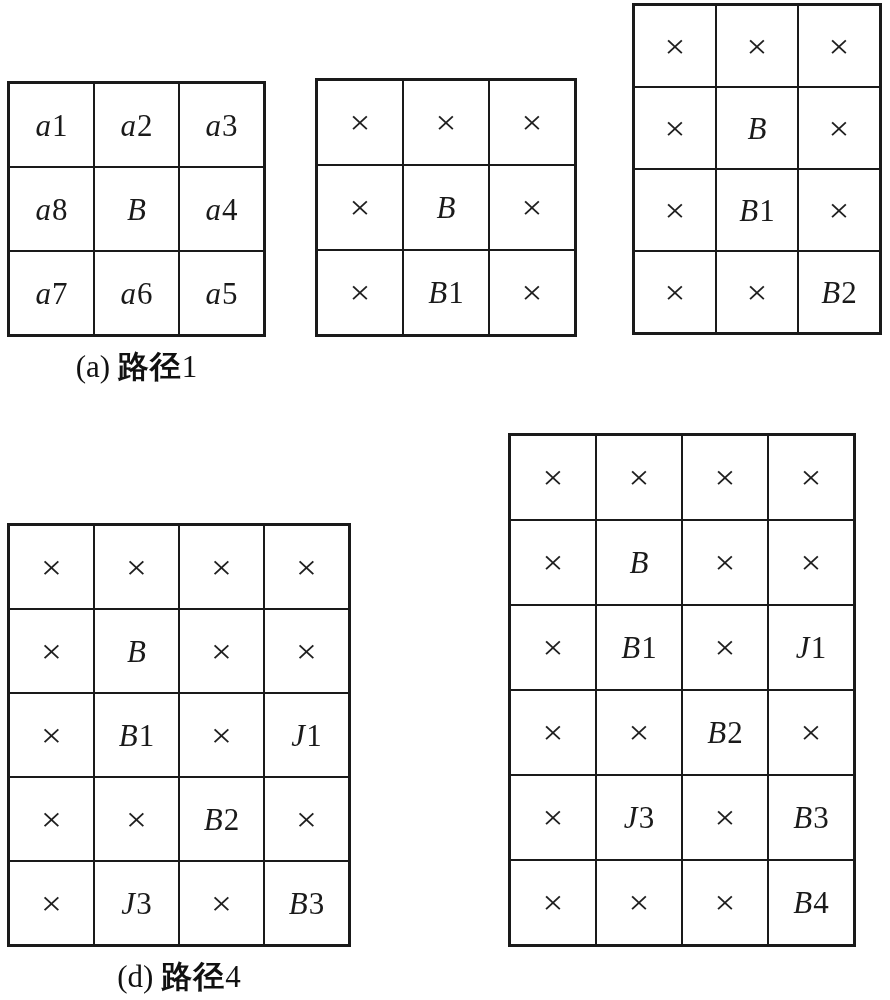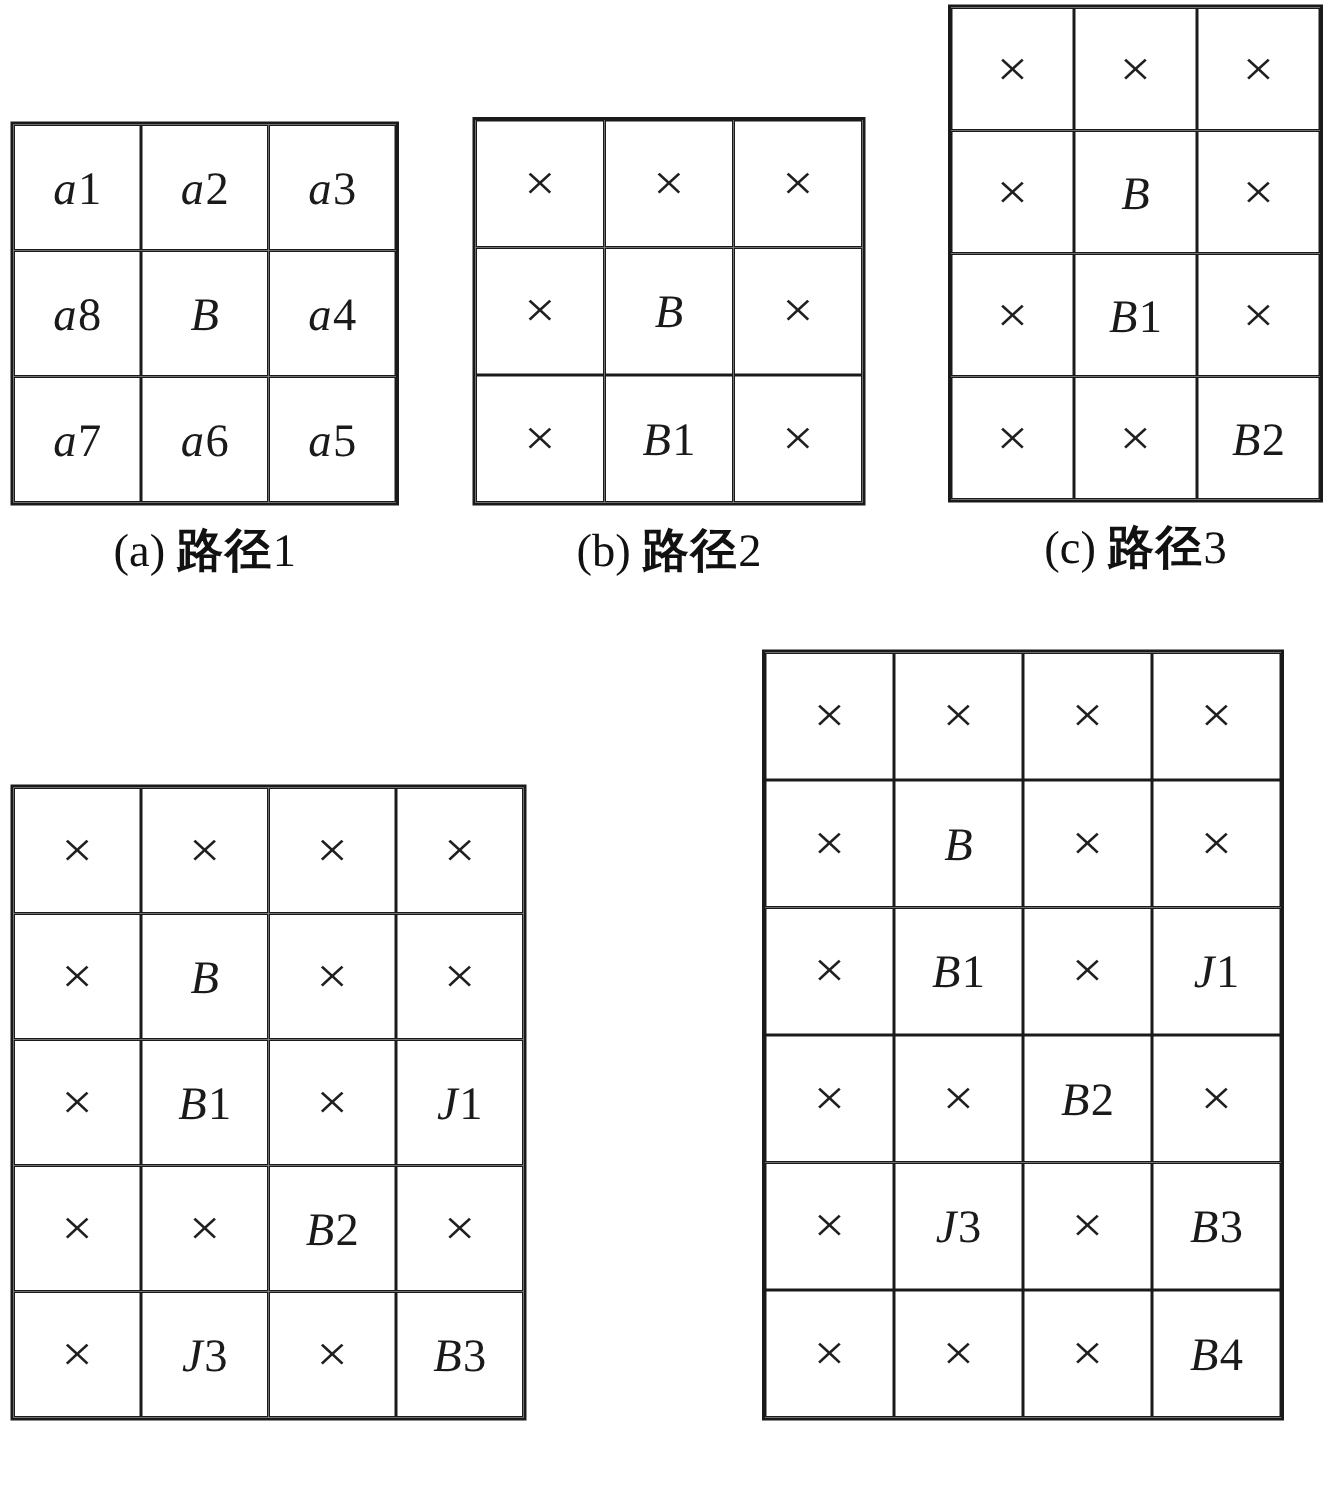--- a/index.html
+++ b/index.html
@@ -135,21 +135,20 @@
           <span class="cross">×</span>
         </div>
         <div class="cell">
           <span class="lab">B</span>
           <span class="labnum">1</span>
         </div>
         <div class="cell">
           <span class="cross">×</span>
         </div>
       </div>
-    <div class="caption"><span class="cap-prefix">(b) </span><span class="cap-cjk">路径</span><span class="cap-num">2</span></div>
   </section>
 
   <section class="panel panel-c">
     <div class="grid">
         <div class="cell">
           <span class="cross">×</span>
         </div>
         <div class="cell">
           <span class="cross">×</span>
         </div>
@@ -179,21 +178,20 @@
           <span class="cross">×</span>
         </div>
         <div class="cell">
           <span class="cross">×</span>
         </div>
         <div class="cell">
           <span class="lab">B</span>
           <span class="labnum">2</span>
         </div>
       </div>
-    <div class="caption"><span class="cap-prefix">(c) </span><span class="cap-cjk">路径</span><span class="cap-num">3</span></div>
   </section>
 
   <section class="panel panel-d">
     <div class="grid">
         <div class="cell">
           <span class="cross">×</span>
         </div>
         <div class="cell">
           <span class="cross">×</span>
         </div>
@@ -250,20 +248,21 @@
           <span class="labnum">3</span>
         </div>
         <div class="cell">
           <span class="cross">×</span>
         </div>
         <div class="cell">
           <span class="lab">B</span>
           <span class="labnum">3</span>
         </div>
       </div>
+    <div class="caption"><span class="cap-prefix">(d) </span><span class="cap-cjk">路径</span><span class="cap-num">4</span></div>
   </section>
 
   <section class="panel panel-e">
     <div class="grid">
         <div class="cell">
           <span class="cross">×</span>
         </div>
         <div class="cell">
           <span class="cross">×</span>
         </div>

